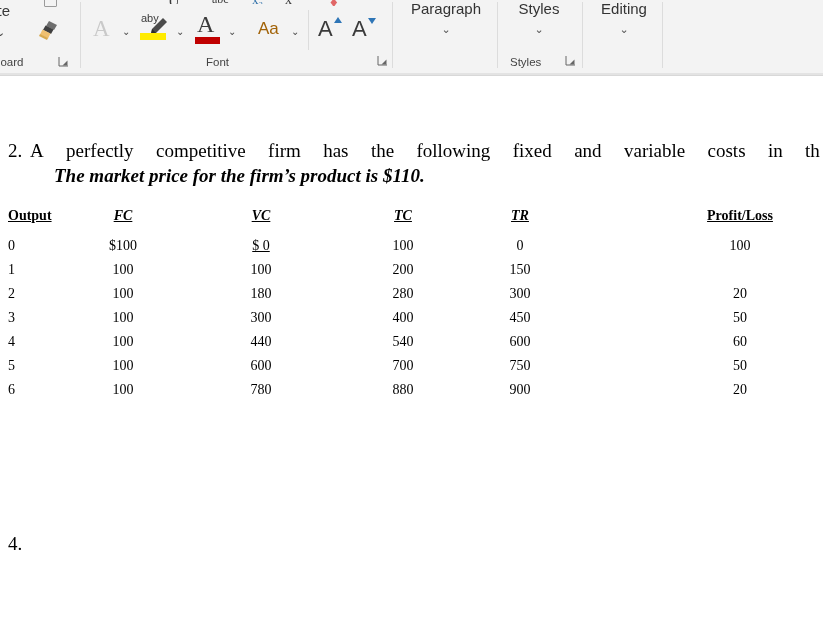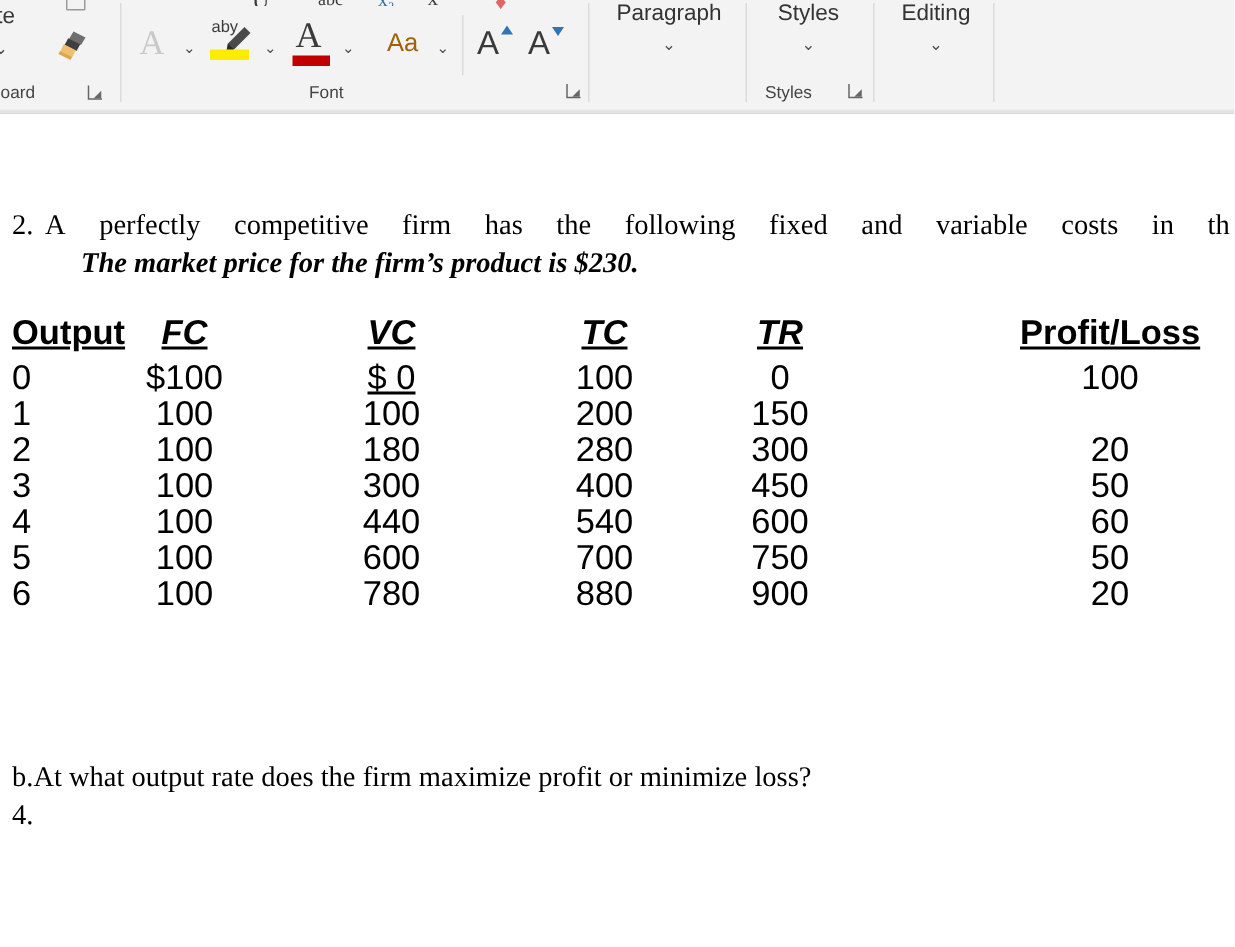--- a/index.html
+++ b/index.html
@@ -217,23 +217,23 @@
     color: #000;
     white-space: nowrap;
     font-family: "Liberation Serif", serif;
   }
 
   
   #cost-table {
     position: absolute;
     left: 0px; top: 132px;
     width: 686px;
-    font-size: 23px;
+    font-size: 14px;
     color: #000;
-    font-family: Liberation Sans, sans-serif;
+    font-family: Liberation Serif, serif;
   }
   .row { position: relative; height: 24px; }
   .cell { position: absolute; white-space: nowrap; }
 
   .c-output { left: 8px; text-align: left; }
   .c-fc   { left: 80px;  width: 86px;  text-align: center; }
   .c-vc   { left: 218px; width: 86px;  text-align: center; }
   .c-tc   { left: 360px; width: 86px;  text-align: center; }
   .c-tr   { left: 478px; width: 84px;  text-align: center; }
   .c-pl   { left: 680px; width: 120px; text-align: center; }
@@ -383,21 +383,21 @@
 </div>
 <div id="ribbon-bottom-rule"></div>
 <div id="ribbon-bottom-rule2"></div>
 
 <div id="document">
 
   <div id="q2-line1">
     <span id="q2-num">2.</span><span id="q2-words" style="display: inline-block; width: 790px;"><span>A</span><span style="display: inline-block; width: 22.388px;">&nbsp;</span><span>perfectly</span><span style="display: inline-block; width: 22.388px;">&nbsp;</span><span>competitive</span><span style="display: inline-block; width: 22.388px;">&nbsp;</span><span>firm</span><span style="display: inline-block; width: 22.388px;">&nbsp;</span><span>has</span><span style="display: inline-block; width: 22.388px;">&nbsp;</span><span>the</span><span style="display: inline-block; width: 22.388px;">&nbsp;</span><span>following</span><span style="display: inline-block; width: 22.388px;">&nbsp;</span><span>fixed</span><span style="display: inline-block; width: 22.388px;">&nbsp;</span><span>and</span><span style="display: inline-block; width: 22.388px;">&nbsp;</span><span>variable</span><span style="display: inline-block; width: 22.388px;">&nbsp;</span><span>costs</span><span style="display: inline-block; width: 22.388px;">&nbsp;</span><span>in</span><span style="display: inline-block; width: 22.388px;">&nbsp;</span><span>th</span></span>
   </div>
 
-  <div id="q2-line2">The market price for the firm’s product is $230.</div>
+  <div id="q2-line2">The market price for the firm’s product is $110.</div>
 
   <div id="cost-table">
     <div class="row" id="hdr-row">
       <span class="cell c-output">Output</span>
       <span class="cell c-fc hdr-ital">FC</span>
       <span class="cell c-vc hdr-ital">VC</span>
       <span class="cell c-tc hdr-ital">TC</span>
       <span class="cell c-tr hdr-ital">TR</span>
       <span class="cell c-pl">Profit/Loss</span>
     </div>
@@ -454,15 +454,14 @@
           <span class="cell c-fc">100</span>
           <span class="cell c-vc">780</span>
           <span class="cell c-tc">880</span>
           <span class="cell c-tr">900</span>
           <span class="cell c-pl">20</span>
         </div>
       </div>
   </div>
 
 
-  <div class="sub-q" id="qb">b.At what output rate does the firm maximize profit or minimize loss?</div>
   <div class="sub-q" id="qb-ans">4.</div>
 </div>
 
 </body></html>

